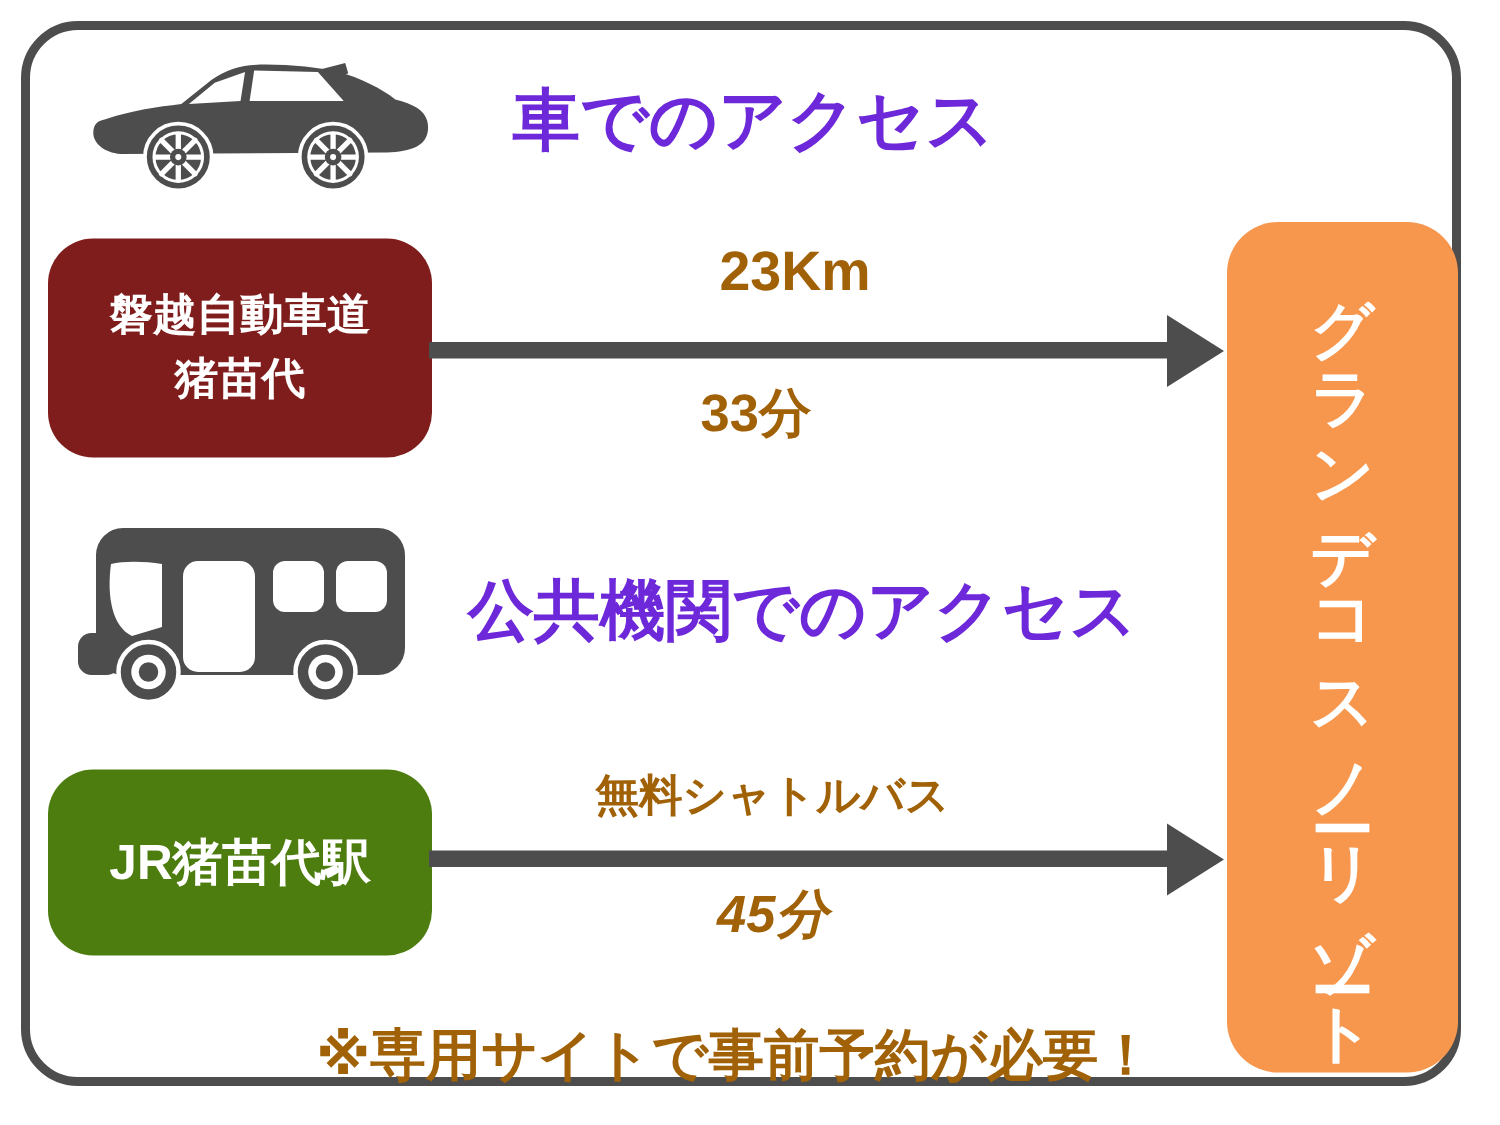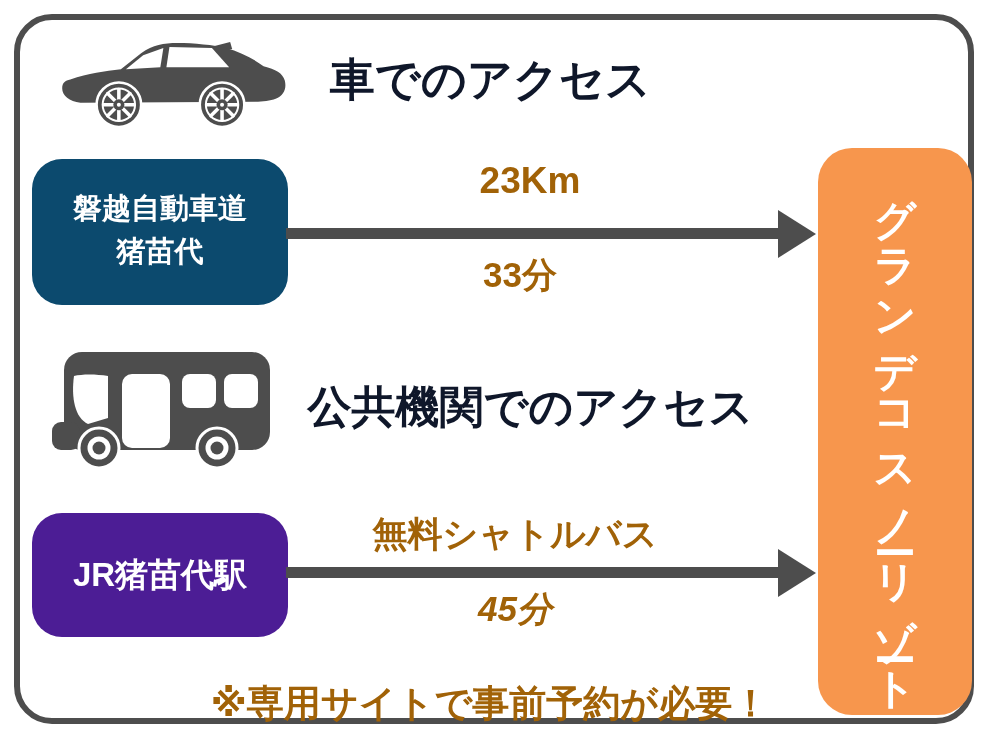--- a/index.html
+++ b/index.html
@@ -6,46 +6,46 @@
   body{
     width:1000px;height:750px;position:relative;background:#ffffff;
     font-family:"Liberation Sans","DejaVu Sans",sans-serif;
     overflow:hidden;
   }
   .frame{
     position:absolute;left:14px;top:14px;width:960px;height:710px;
     border:6px solid #4d4d4d;border-radius:38px;box-sizing:border-box;
   }
   .title{
-    position:absolute;margin:0;color:#0f172a;font-weight:800;
-    text-align:center;white-space:nowrap;
+    position:absolute;margin:0;color:#6d28d9;font-weight:800;
+    text-align:right;white-space:nowrap;
   }
   .t1{left:318px;top:50px;width:345px;font-size:45px;}
   .t2{left:303px;top:378px;width:455px;font-size:44px;}
   .box{
     position:absolute;box-sizing:border-box;color:#ffffff;font-weight:800;
     display:flex;flex-direction:column;align-items:center;justify-content:center;
     text-align:center;
   }
   .blue{left:32px;top:159px;width:256px;height:146px;border-radius:30px;
-        background:#0c4a6e;font-size:29px;line-height:1.5;font-family:Liberation Mono, monospace;}
+        background:#7f1d1d;font-size:29px;line-height:1.5;}
   .green{left:32px;top:513px;width:256px;height:124px;border-radius:30px;
-         background:#4c1d95;font-size:33px;}
+         background:#4d7c0f;font-size:33px;}
   .dest{left:818px;top:148px;width:154px;height:567px;border-radius:34px;
         background:#F7964D;}
   .vtext{
     writing-mode:vertical-rl;font-size:42px;font-weight:800;color:#fff;
     letter-spacing:4px;line-height:1;
   }
   .label{
     position:absolute;color:#a16207;font-weight:800;text-align:center;white-space:nowrap;
   }
   .dist1{left:420px;top:160px;width:220px;font-size:37px;}
-  .time1{left:420px;top:252px;width:200px;font-size:35px;}
-  .dist2{left:340px;top:511px;width:350px;font-size:35px;}
+  .time1{left:404px;top:252px;width:200px;font-size:35px;}
+  .dist2{left:340px;top:511px;width:350px;font-size:29px;}
   .time2{left:415px;top:586px;width:200px;font-size:35px;font-style:italic;}
   .note{left:200px;top:655px;width:580px;font-size:37px;margin-top:24px;}
   .shaft{position:absolute;background:#4d4d4d;height:11px;width:494px;left:286px;}
   .s1{top:228px;} .s2{top:567px;}
   .head{position:absolute;width:0;height:0;left:778px;
         border-left:38px solid #4d4d4d;border-top:24px solid transparent;
         border-bottom:24px solid transparent;}
   .h1{top:210px;} .h2{top:549px;}
   .car{position:absolute;left:60px;top:42px;width:228px;height:86px;}
   .bus{position:absolute;left:52px;top:350px;width:225px;height:120px;}

